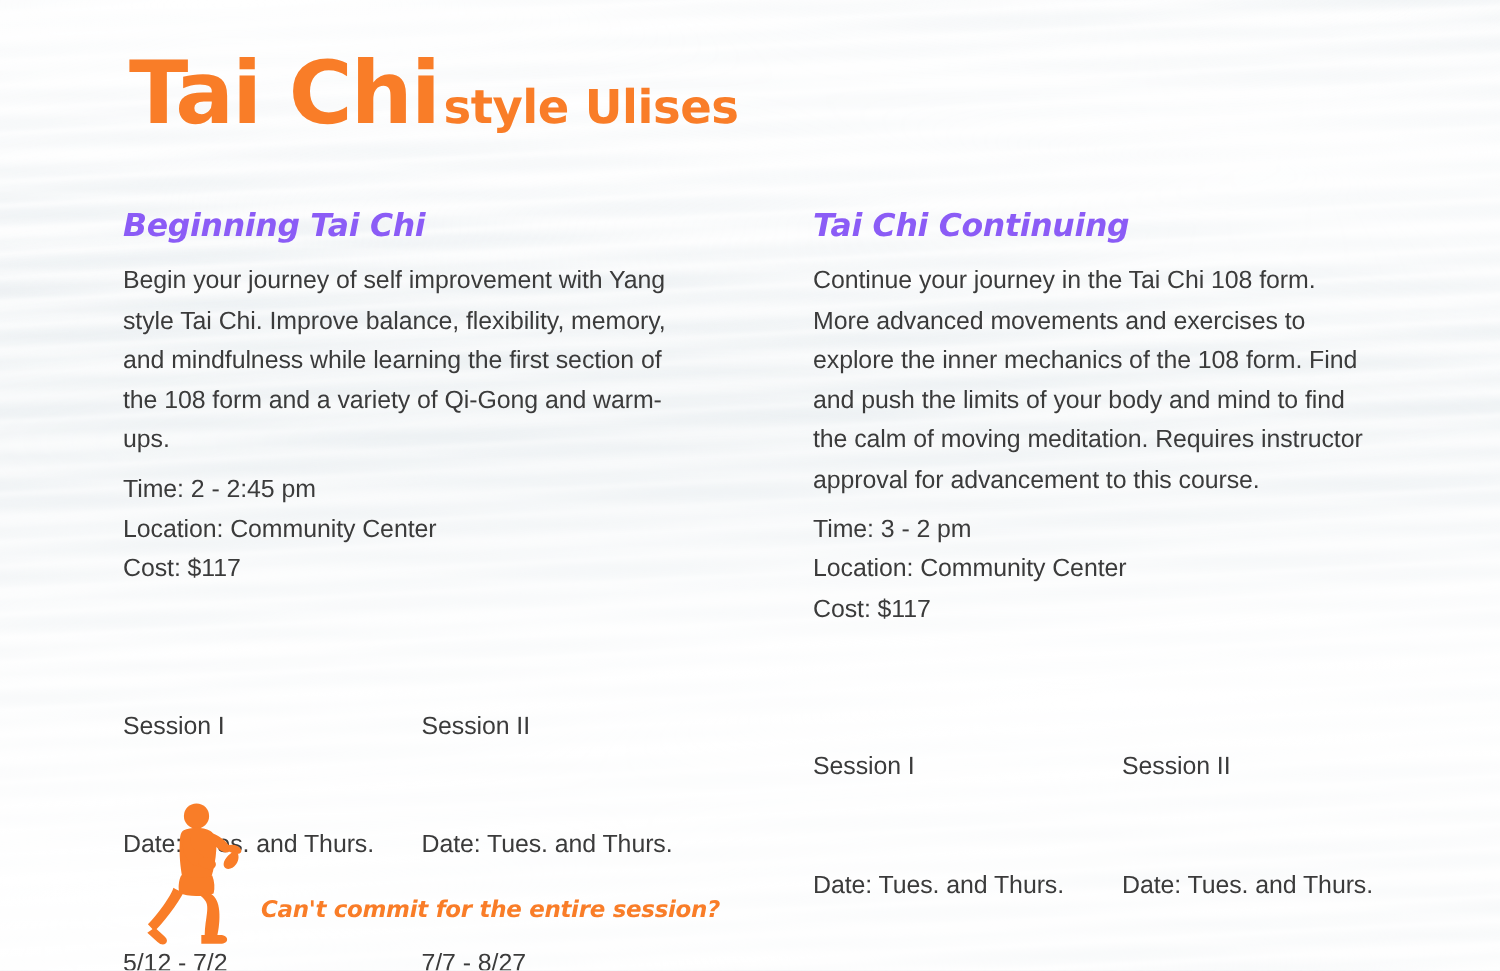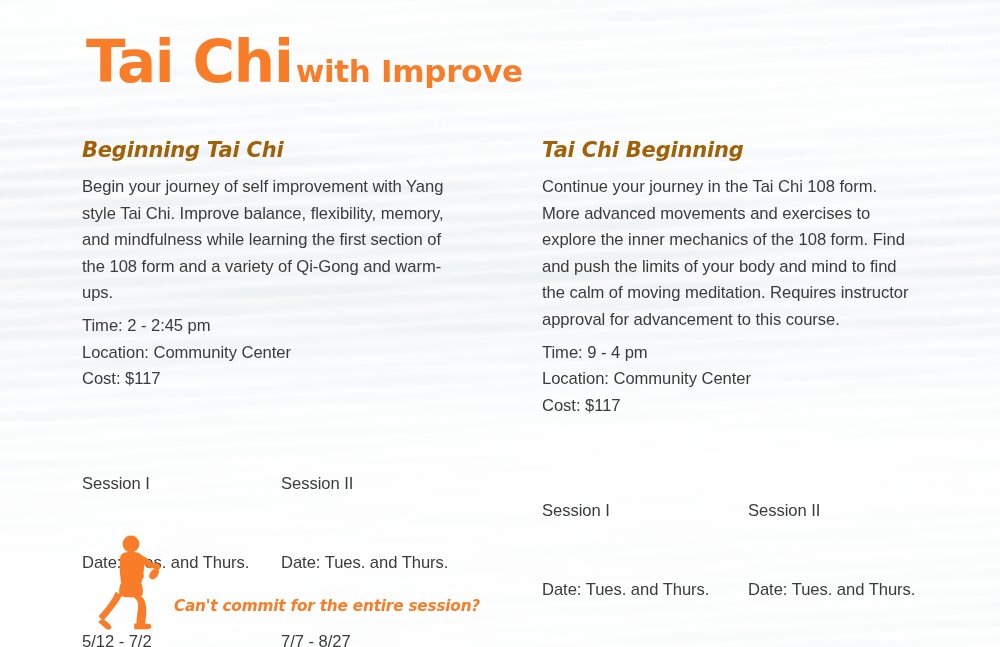--- a/index.html
+++ b/index.html
@@ -127,21 +127,21 @@
     top: 138px;
   }
   .col-left  { left: 82px;  width: 420px; }
   .col-right { left: 542px; width: 420px; }
 
   .course-heading {
     font-family: "DejaVu Sans", sans-serif;
     font-size: 21px;
     font-weight: bold;
     font-style: italic;
-    color: #a16207;
+    color: #8b5cf6;
     letter-spacing: -0.2px;
     margin-bottom: 11px;
   }
 
   .course-desc {
     font-size: 16.6px;
     color: #3b3b3b;
     line-height: 26.6px;
     letter-spacing: -0.05px;
     max-width: 372px;
@@ -209,21 +209,21 @@
   <div class="bg-layer bg-base"></div>
   <div class="bg-layer bg-ripples-b"></div>
   <div class="bg-layer bg-ripples-a"></div>
   <div class="bg-layer bg-blotch"></div>
   <div class="bg-layer bg-veil"></div>
 
   <div class="content">
 
     <div class="title-row">
       <span class="title-main">Tai Chi</span>
-      <span class="title-sub">with Improve</span>
+      <span class="title-sub">style Ulises</span>
     </div>
 
     <div class="col col-left">
       <div class="course-heading">Beginning Tai Chi</div>
       <div class="course-desc">Begin your journey of self improvement with Yang style Tai Chi. Improve balance, flexibility, memory, and mindfulness while learning the first section of the 108 form and a variety of Qi-Gong and warm-ups.</div>
 
       <div class="details">
         <div>Time: 2 - 2:45 pm</div>
         <div>Location: Community Center</div>
         <div>Cost: $117</div>
@@ -239,25 +239,25 @@
         <div class="session session-2">
           <div>Session II</div>
           <div>Date: Tues. and Thurs.</div>
           <div>7/7 - 8/27</div>
           
         </div>
       </div>
     </div>
 
     <div class="col col-right">
-      <div class="course-heading">Tai Chi Beginning</div>
+      <div class="course-heading">Tai Chi Continuing</div>
       <div class="course-desc">Continue your journey in the Tai Chi 108 form. More advanced movements and exercises to explore the inner mechanics of the 108 form. Find and push the limits of your body and mind to find the calm of moving meditation.  Requires instructor approval for advancement to this course.</div>
 
       <div class="details">
-        <div>Time: 9 - 4 pm</div>
+        <div>Time: 3 - 2 pm</div>
         <div>Location: Community Center</div>
         <div>Cost: $117</div>
       </div>
 
       <div class="sessions">
         <div class="session session-1">
           <div>Session I</div>
           <div>Date: Tues. and Thurs.</div>
           
           

